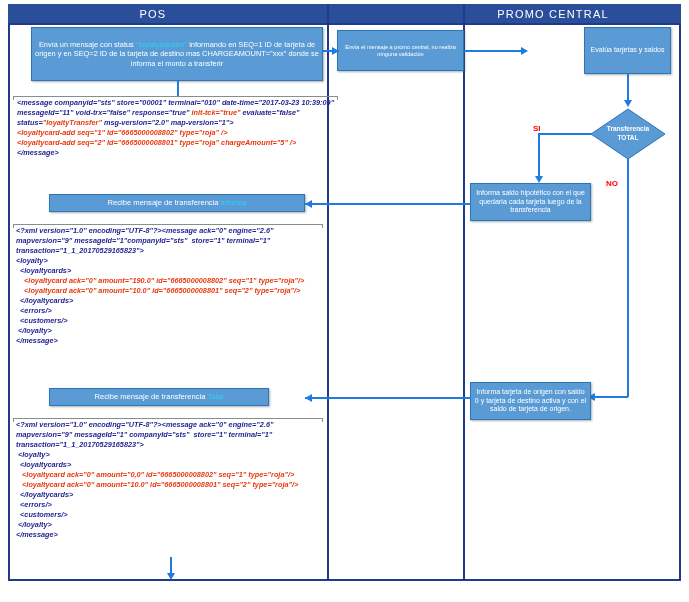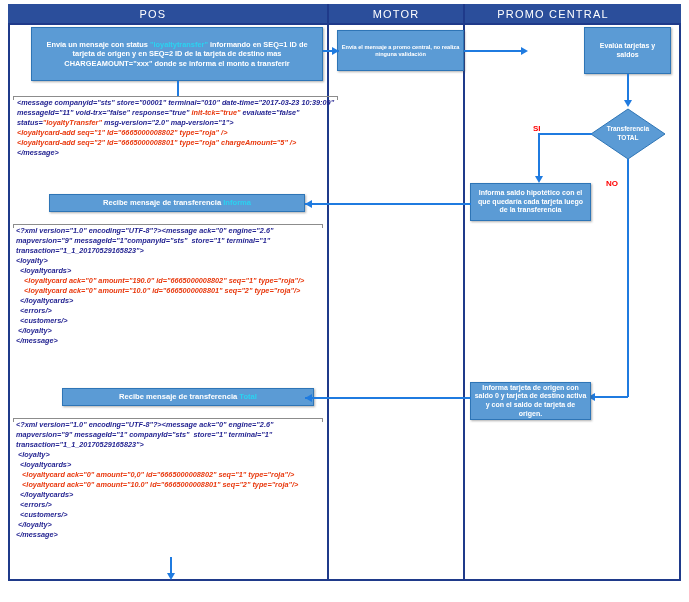--- a/index.html
+++ b/index.html
@@ -57,21 +57,21 @@
   .pbox {
     position: absolute;
     background: #5B9BD5;
     border: 1px solid #2E75B6;
     box-sizing: border-box;
     color: #FFFFFF;
     display: flex;
     align-items: center;
     justify-content: center;
     text-align: center;
-    font-weight: bold;
+    font-weight: normal;
     box-shadow: 1px 1px 2px rgba(80,80,80,0.45);
     padding: 6px 3px;
     line-height: 1.22;
   }
   .pbox .hl { color: #2BD2F0; }
 
   
   .diamond-wrap {
     position: absolute;
   }
@@ -134,21 +134,20 @@
 </style>
 </head>
 <body>
 
 <div id="root">
 
   <div class="lane-frame"></div>
   <div class="lane-header-band"></div>
 
   <div class="lane-title" style="left:8px; width:290px;">POS</div>
-  <div class="lane-title" style="left:329px; width:134px;">MOTOR</div>
   <div class="lane-title" style="left:465px; width:176px;text-align:center;">PROMO CENTRAL</div>
 
   <div class="lane-divider" style="left:327px;"></div>
   <div class="lane-divider" style="left:463px;"></div>
 
   <div class="pbox" style="left:31px; top:27px; width:292px; height:54px; font-size:7.4px;">
     <div>
       <span>Envía un mensaje con status </span><span class="hl">"loyaltytransfer"</span><span> informando en SEQ=1 ID de tarjeta de origen y en SEQ=2 ID de la tarjeta de destino mas CHARGEAMOUNT="xxx" donde se informa el monto a transferir</span>
     </div>
   </div>
@@ -160,21 +159,21 @@
 
   <div class="pbox" style="left:49px; top:194px; width:256px; height:18px; font-size:7.6px;">
     <div>
       <span>Recibe mensaje de transferencia </span><span class="hl">Informa</span>
     </div>
   </div>
 
   <div class="bracket-top" style="left:13px; top:224px; width:310px;"></div>
   <div class="codeblock" id="code2" style="left:16px; top:226px; width:310px;"><div><span class="blue">&lt;?xml version="1.0" encoding="UTF-8"?&gt;&lt;message ack="0" engine="2.6" mapversion="9" messageId="1"companyId="sts"  store="1" terminal="1" transaction="1_1_20170529165823"&gt;</span></div><div><span class="blue">&lt;loyalty&gt;</span></div><div><span class="blue">  &lt;loyaltycards&gt;</span></div><div><span class="red">    &lt;loyaltycard ack="0" amount="190.0" id="6665000008802" seq="1" type="roja"/&gt;</span></div><div><span class="red">    &lt;loyaltycard ack="0" amount="10.0" id="6665000008801" seq="2" type="roja"/&gt;</span></div><div><span class="blue">  &lt;/loyaltycards&gt;</span></div><div><span class="blue">  &lt;errors/&gt;</span></div><div><span class="blue">  &lt;customers/&gt;</span></div><div><span class="blue"> &lt;/loyalty&gt;</span></div><div><span class="blue">&lt;/message&gt;</span></div></div>
 
-  <div class="pbox" style="left:62px; top:388px; width:252px; height:18px; font-size:7.6px;text-align:center;">
+  <div class="pbox" style="left:49px; top:388px; width:220px; height:18px; font-size:7.6px;text-align:center;">
     <div>
       <span>Recibe mensaje de transferencia </span><span class="hl">Total</span>
     </div>
   </div>
 
   <div class="bracket-top" style="left:13px; top:418px; width:310px;"></div>
   <div class="codeblock" id="code3" style="left:16px; top:420px; width:310px;"><div><span class="blue">&lt;?xml version="1.0" encoding="UTF-8"?&gt;&lt;message ack="0" engine="2.6" mapversion="9" messageId="1" companyId="sts"  store="1" terminal="1" transaction="1_1_20170529165823"&gt;</span></div><div><span class="blue"> &lt;loyalty&gt;</span></div><div><span class="blue">  &lt;loyaltycards&gt;</span></div><div><span class="red">   &lt;loyaltycard ack="0" amount="0,0" id="6665000008802" seq="1" type="roja"/&gt;</span></div><div><span class="red">   &lt;loyaltycard ack="0" amount="10.0" id="6665000008801" seq="2" type="roja"/&gt;</span></div><div><span class="blue">  &lt;/loyaltycards&gt;</span></div><div><span class="blue">  &lt;errors/&gt;</span></div><div><span class="blue">  &lt;customers/&gt;</span></div><div><span class="blue"> &lt;/loyalty&gt;</span></div><div><span class="blue">&lt;/message&gt;</span></div></div>
 
   <div class="vline" style="left:170px; top:557px; height:18px;"></div>
   <div class="arrow arrow-d" style="left:167px; top:573px;"></div>

